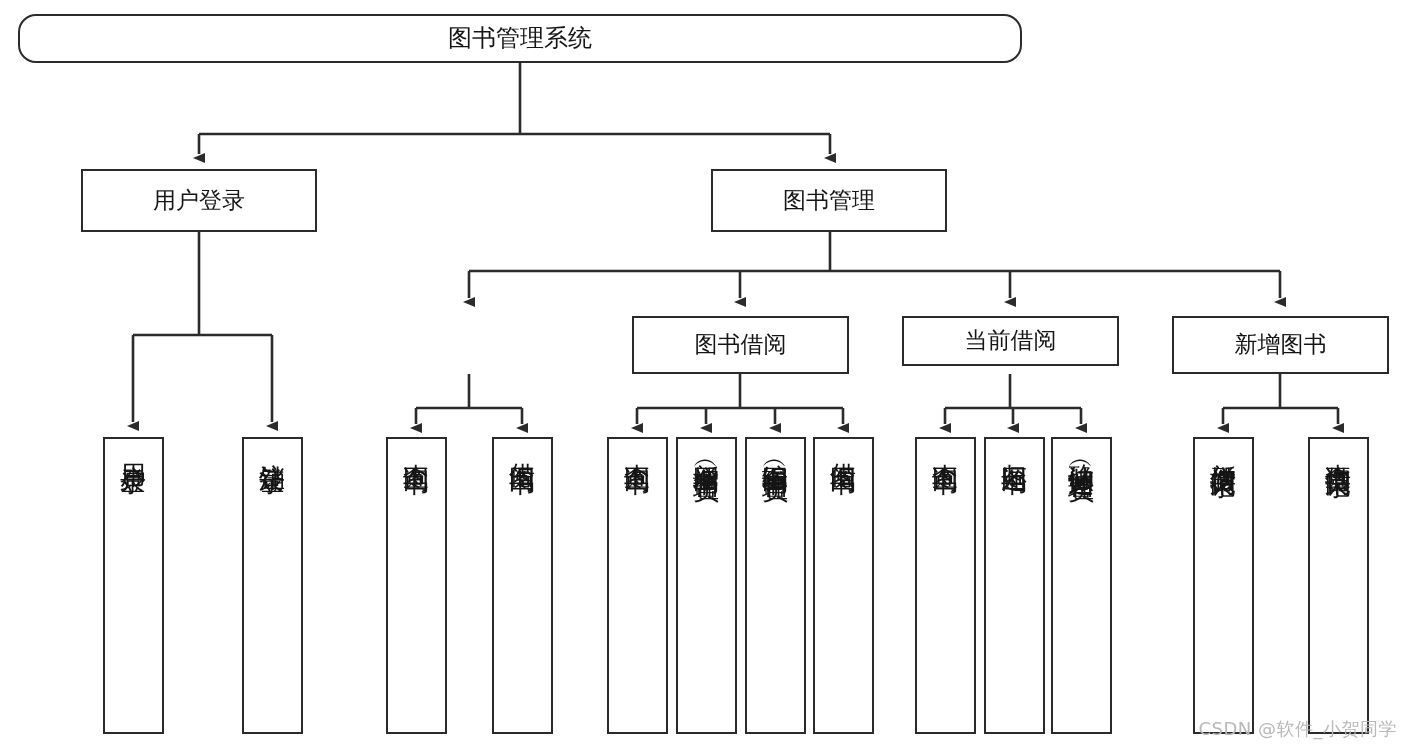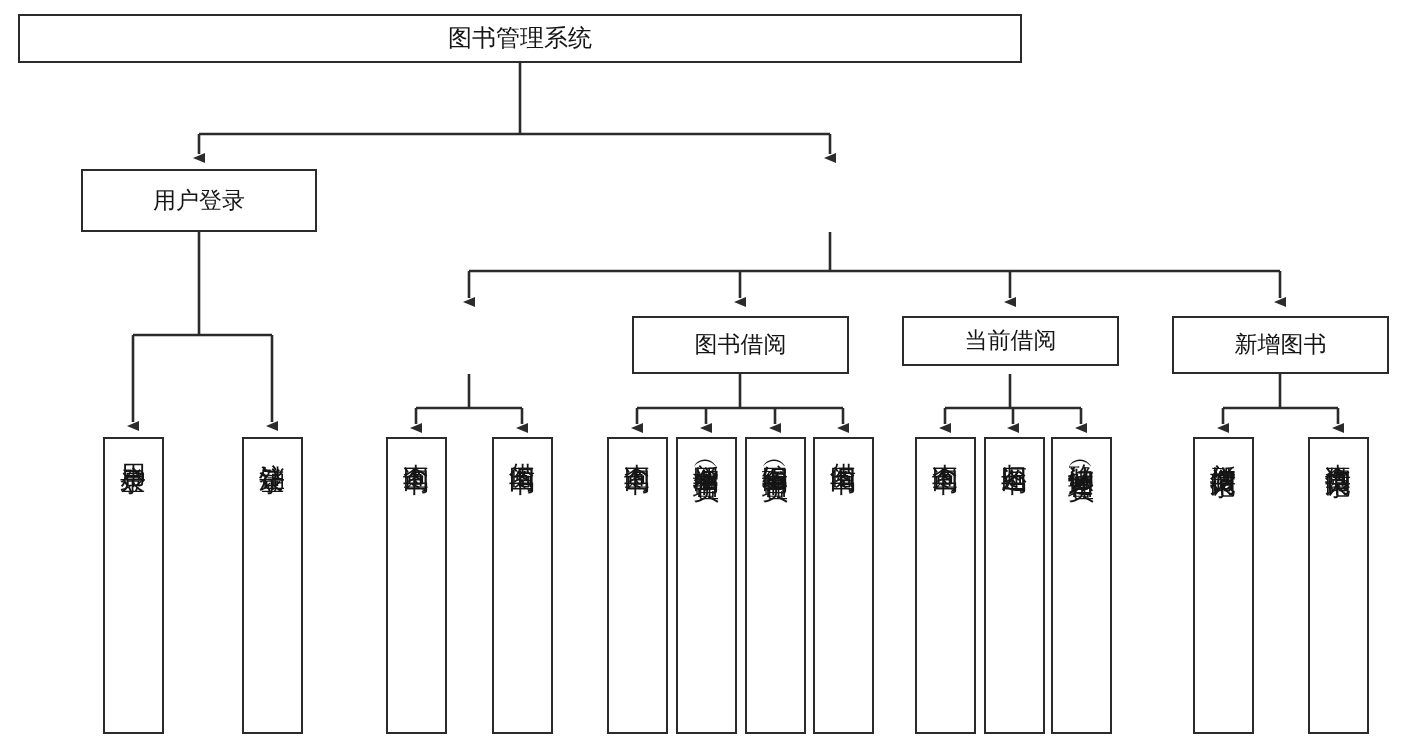--- a/index.html
+++ b/index.html
@@ -116,26 +116,29 @@
       <path d="M1013,408 L1013,424" marker-end="url(#arrow)"></path>
       <path d="M1081,408 L1081,424" marker-end="url(#arrow)"></path>
 
       <path d="M1280,374 L1280,408"></path>
       <path d="M1223,408 L1338,408"></path>
       <path d="M1223,408 L1223,424" marker-end="url(#arrow)"></path>
       <path d="M1338,408 L1338,424" marker-end="url(#arrow)"></path>
     </g>
   </svg>
 
-  <div class="node horizontal root" style="left:18px; top:14px; width:1004px; height:49px;">
+  <div class="node horizontal root" style="left:18px; top:14px; width:1004px; height:49px;border-radius:18px;">
     <span class="label">图书管理系统</span>
   </div>
 
   <div class="node horizontal" style="left:81px; top:169px; width:236px; height:63px;">
     <span class="label">用户登录</span>
+  </div>
+  <div class="node horizontal" style="left:711px; top:169px; width:236px; height:63px;">
+    <span class="label">图书管理</span>
   </div>
 
   <div class="node horizontal" style="left:632px; top:316px; width:217px; height:58px;">
     <span class="label">图书借阅</span>
   </div>
   <div class="node horizontal" style="left:902px; top:316px; width:217px; height:50px;">
     <span class="label">当前借阅</span>
   </div>
   <div class="node horizontal" style="left:1172px; top:316px; width:217px; height:58px;">
     <span class="label">新增图书</span>
@@ -178,13 +181,14 @@
     <span class="label">确认归还（管理员）</span>
   </div>
 
   <div class="node vertical" style="left:1193px; top:437px; width:61px; height:297px;">
     <span class="label">新增借阅记录</span>
   </div>
   <div class="node vertical" style="left:1308px; top:437px; width:61px; height:297px;">
     <span class="label">查询借阅记录</span>
   </div>
 
+  <div class="watermark">CSDN @软件_小贺同学</div>
 </div>
 
 </body></html>

